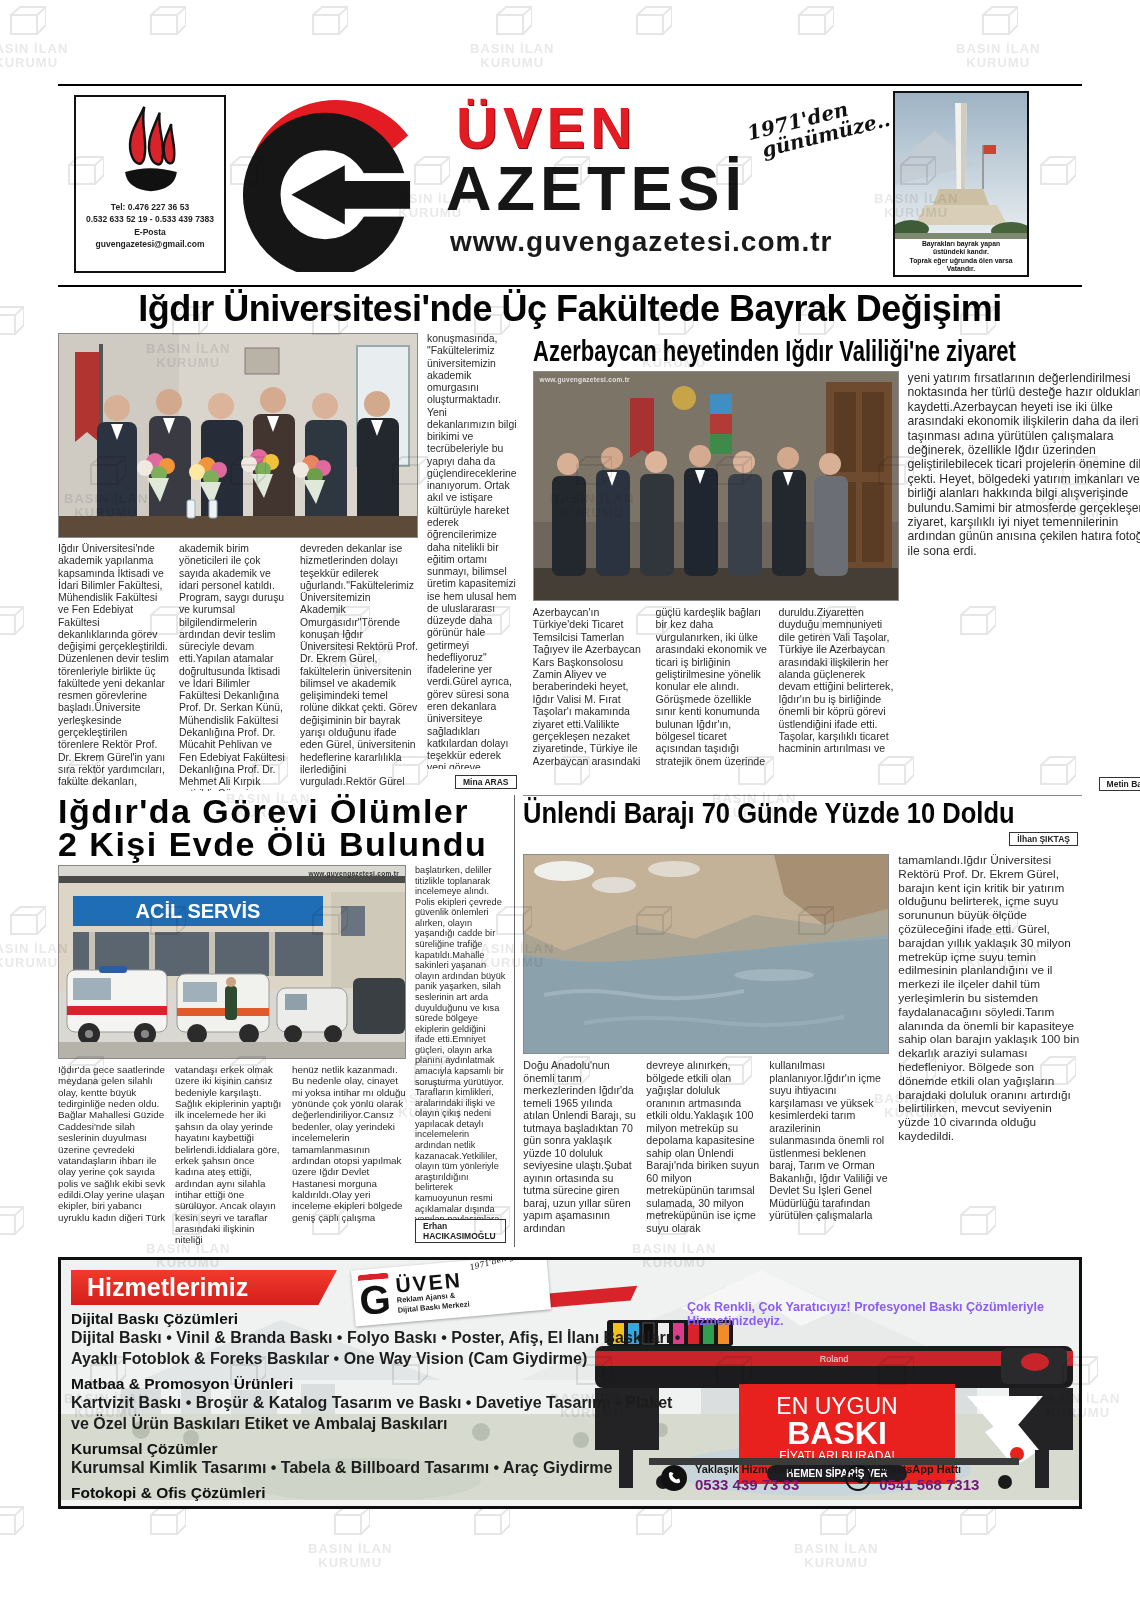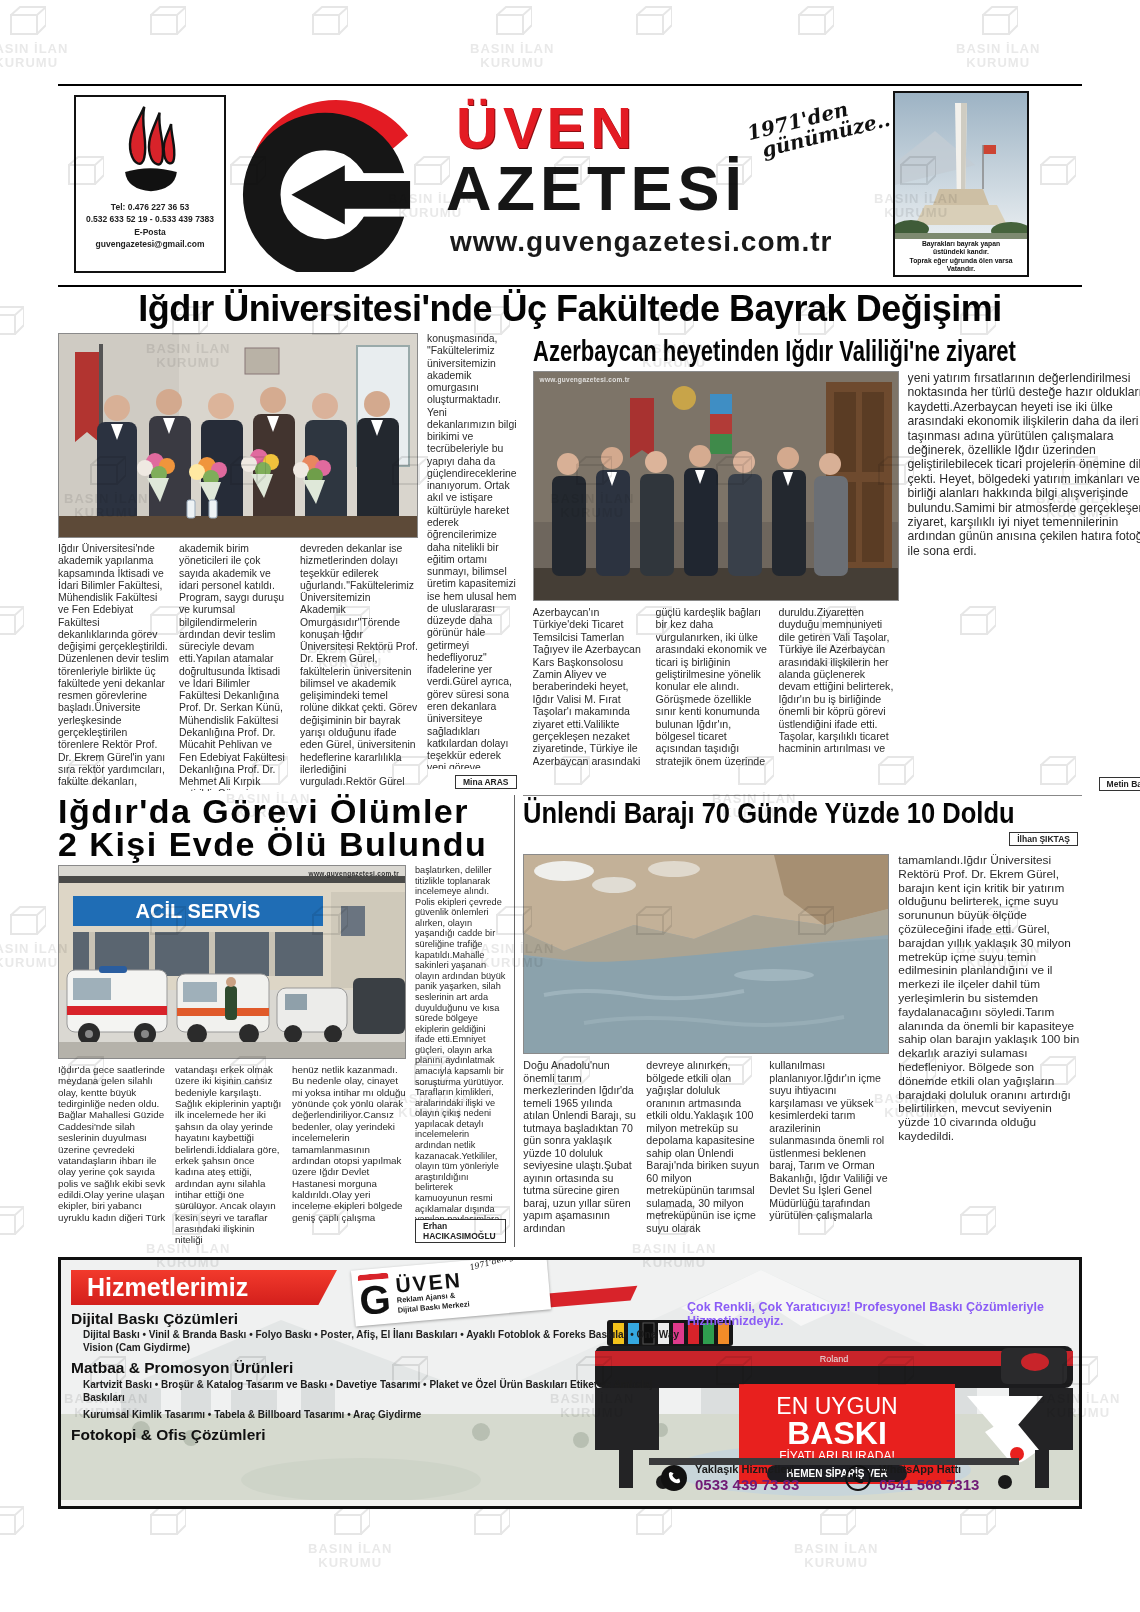--- a/index.html
+++ b/index.html
@@ -64,21 +64,21 @@
   .a3-title{font-size:34px;font-weight:800;color:#050505;line-height:33px;letter-spacing:1.5px;height:70px;}
   
   .ad{margin-top:10px;height:246px;border:3px solid #101010;position:relative;overflow:hidden;background:#f4f4f2;}
   .ad-bg{position:absolute;inset:0;opacity:.5;}
   .ad-left{position:absolute;left:10px;top:10px;width:612px;z-index:3;}
   .hizmet-banner{width:266px;height:35px;background:linear-gradient(180deg,#f23a2c,#d31f1c);
                  clip-path:polygon(0 0,100% 0,93% 100%,0 100%);color:#fff;font-size:25px;font-weight:800;
                  line-height:35px;padding-left:16px;box-sizing:border-box;}
   .svc{margin-top:4px;}
   .svc-title{font-size:15.5px;font-weight:800;color:#101010;line-height:1.25;}
-  .svc-items{font-size:10px;font-weight:bold;color:#1d1d1d;line-height:1.3;margin-left:12px;}
+  .svc-items{font-size:16px;font-weight:bold;color:#1d1d1d;line-height:1.3;}
   .ad-logo{position:absolute;left:292px;top:2px;z-index:4;transform:rotate(-5deg);}
   .ad-logo-band{position:relative;width:196px;height:56px;background:#fff;box-shadow:0 1px 3px rgba(0,0,0,.35);
                 display:flex;align-items:center;padding:2px 6px;box-sizing:border-box;}
   .ad-logo-stripe{position:absolute;left:60px;top:40px;width:220px;height:14px;background:#d8232a;transform:skewX(-30deg);z-index:-1;}
   .ad-g{font-size:40px;font-weight:800;color:#111;line-height:1;border-top:6px solid #d8232a;border-radius:4px;}
   .ad-logo-txt{margin-left:6px;}
   .ad-logo-name{font-size:21px;font-weight:800;color:#111;letter-spacing:2px;line-height:1;}
   .ad-logo-sub{font-size:7.5px;font-weight:bold;color:#222;line-height:1.25;}
   .ad-logo-slogan{position:absolute;right:-4px;top:-4px;transform:rotate(-10deg);font-family:"DejaVu Serif",serif;
                   font-style:italic;font-size:8px;color:#111;}
@@ -835,20 +835,21 @@
         <div class="hizmet-banner">Hizmetlerimiz</div>
         <div class="svc">
           <div class="svc-title">Dijital Baskı Çözümleri</div>
           <div class="svc-items">Dijital Baskı • Vinil &amp; Branda Baskı • Folyo Baskı • Poster, Afiş, El İlanı Baskıları • Ayaklı Fotoblok &amp; Foreks Baskılar • One Way Vision (Cam Giydirme)</div>
         </div>
         <div class="svc">
           <div class="svc-title">Matbaa &amp; Promosyon Ürünleri</div>
           <div class="svc-items">Kartvizit Baskı • Broşür &amp; Katalog Tasarım ve Baskı • Davetiye Tasarımı • Plaket ve Özel Ürün Baskıları Etiket ve Ambalaj Baskıları</div>
         </div>
         <div class="svc">
+          <div class="svc-title">Kurumsal Çözümler</div>
           <div class="svc-items">Kurumsal Kimlik Tasarımı • Tabela &amp; Billboard Tasarımı • Araç Giydirme</div>
         </div>
         <div class="svc">
           <div class="svc-title">Fotokopi &amp; Ofis Çözümleri</div>
         </div>
       </div>
 
       <div class="ad-logo">
         <div class="ad-logo-band">
           <div class="ad-logo-stripe"></div>

